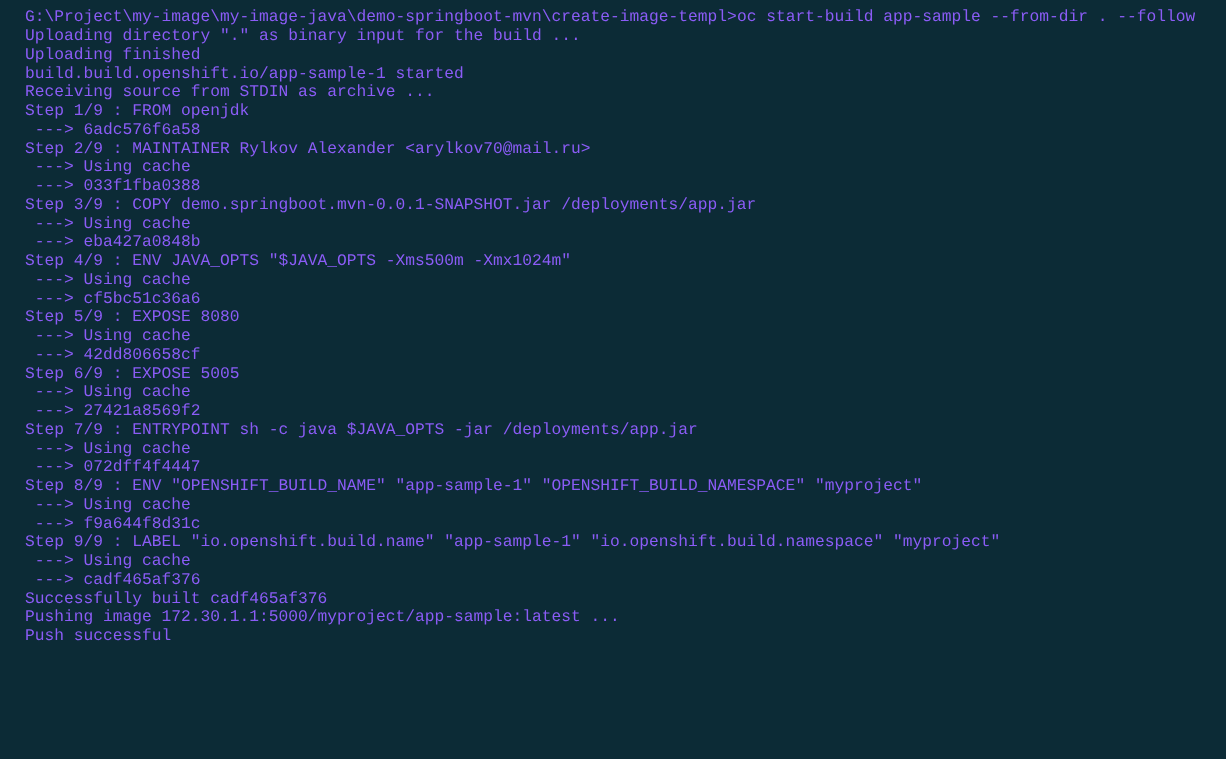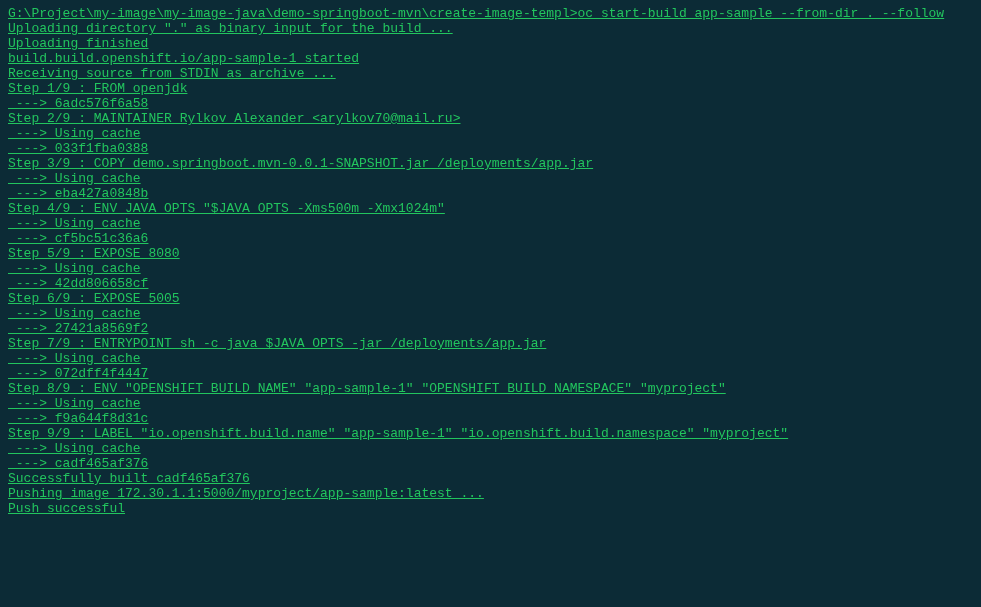--- a/index.html
+++ b/index.html
@@ -7,24 +7,23 @@
     padding: 0;
     width: 981px;
     height: 607px;
     background: #0c2b36;
     overflow: hidden;
   }
   .terminal {
     font-family: Consolas, "Courier New", monospace;
     font-size: 13px;
     line-height: 15px;
-    color: #22c55e;
-    padding: 6px 8px;
+    color: #8b5cf6;
+    padding: 6px 20px;
     white-space: pre;
     letter-spacing: 0px;
-    text-decoration: underline;
   }
   .line { display: block; }
 </style>
 </head>
 <body>
 
 <div class="terminal"><span class="line"><span>G:\Project\my-image\my-image-java\demo-springboot-mvn\create-image-templ&gt;</span><span>oc start-build app-sample --from-dir . --follow</span></span><span id="output"><span class="line">Uploading directory "." as binary input for the build ...</span><span class="line"></span><span class="line">Uploading finished</span><span class="line">build.build.openshift.io/app-sample-1 started</span><span class="line">Receiving source from STDIN as archive ...</span><span class="line">Step 1/9 : FROM openjdk</span><span class="line"> ---&gt; 6adc576f6a58</span><span class="line">Step 2/9 : MAINTAINER Rylkov Alexander &lt;arylkov70@mail.ru&gt;</span><span class="line"> ---&gt; Using cache</span><span class="line"> ---&gt; 033f1fba0388</span><span class="line">Step 3/9 : COPY demo.springboot.mvn-0.0.1-SNAPSHOT.jar /deployments/app.jar</span><span class="line"> ---&gt; Using cache</span><span class="line"> ---&gt; eba427a0848b</span><span class="line">Step 4/9 : ENV JAVA_OPTS "$JAVA_OPTS -Xms500m -Xmx1024m"</span><span class="line"> ---&gt; Using cache</span><span class="line"> ---&gt; cf5bc51c36a6</span><span class="line">Step 5/9 : EXPOSE 8080</span><span class="line"> ---&gt; Using cache</span><span class="line"> ---&gt; 42dd806658cf</span><span class="line">Step 6/9 : EXPOSE 5005</span><span class="line"> ---&gt; Using cache</span><span class="line"> ---&gt; 27421a8569f2</span><span class="line">Step 7/9 : ENTRYPOINT sh -c java $JAVA_OPTS -jar /deployments/app.jar</span><span class="line"> ---&gt; Using cache</span><span class="line"> ---&gt; 072dff4f4447</span><span class="line">Step 8/9 : ENV "OPENSHIFT_BUILD_NAME" "app-sample-1" "OPENSHIFT_BUILD_NAMESPACE" "myproject"</span><span class="line"> ---&gt; Using cache</span><span class="line"> ---&gt; f9a644f8d31c</span><span class="line">Step 9/9 : LABEL "io.openshift.build.name" "app-sample-1" "io.openshift.build.namespace" "myproject"</span><span class="line"> ---&gt; Using cache</span><span class="line"> ---&gt; cadf465af376</span><span class="line">Successfully built cadf465af376</span><span class="line">Pushing image 172.30.1.1:5000/myproject/app-sample:latest ...</span><span class="line">Push successful</span></span></div>
 
 </body></html>

